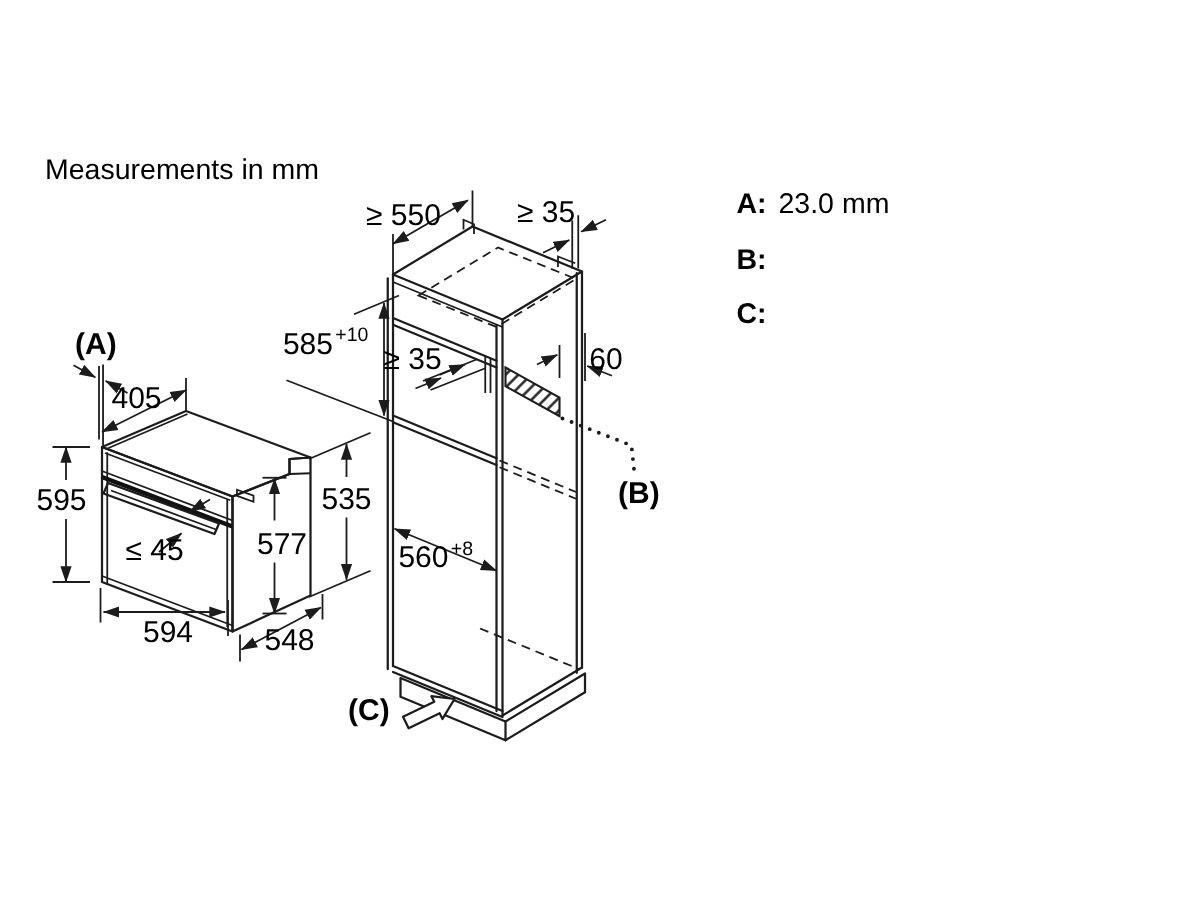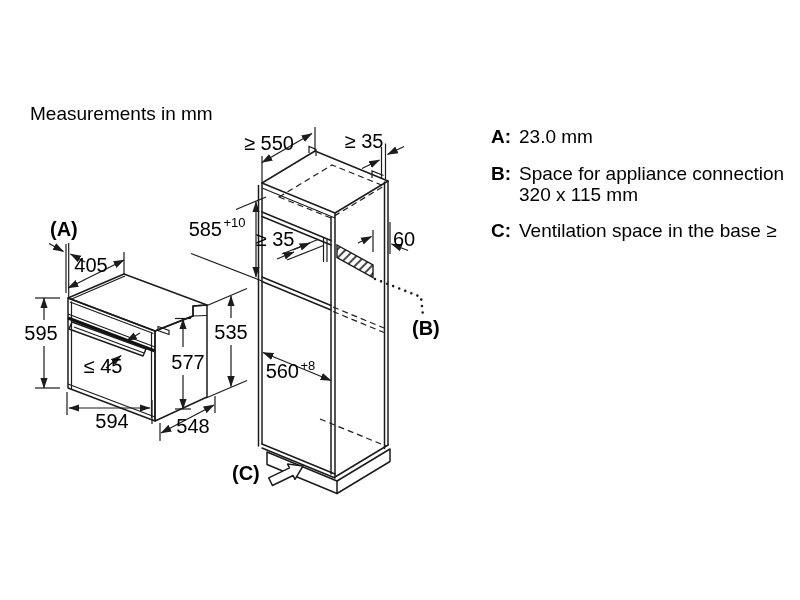--- a/index.html
+++ b/index.html
@@ -31,29 +31,24 @@
 
   <div class="legend">
     <div class="legend-row">
       <div class="legend-key">A:</div>
       <div class="legend-lines">
           <div>23.0 mm</div>
         </div>
     </div>
     <div class="legend-row" style="margin-bottom:15px;">
       <div class="legend-key">B:</div>
-      <div class="legend-lines">
-        <div>Space for appliance connection</div>
-        <div>320 x 115 mm</div>
-      </div>
     </div>
     <div class="legend-row">
       <div class="legend-key">C:</div>
       <div class="legend-lines">
-        <div>Ventilation space in the base ≥</div>
       </div>
     </div>
   </div>
 
   <svg width="800" height="600" viewBox="0 0 800 600">
     <defs>
       <marker id="ah" viewBox="0 0 10 8" refX="9.5" refY="4" markerWidth="11" markerHeight="9" orient="auto-start-reverse" markerUnits="userSpaceOnUse">
         <path d="M0,0.6 L10,4 L0,7.4 Z" fill="#1c1c1c"></path>
       </marker>
       <pattern id="hatch" patternUnits="userSpaceOnUse" width="6" height="6" patternTransform="rotate(45)">

